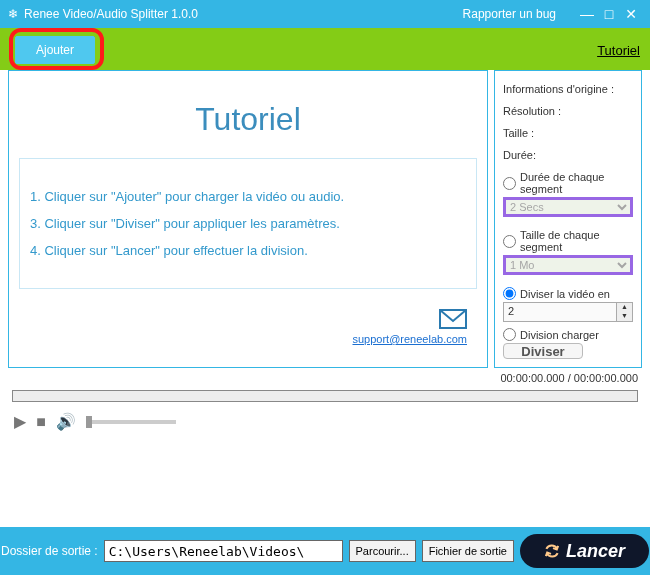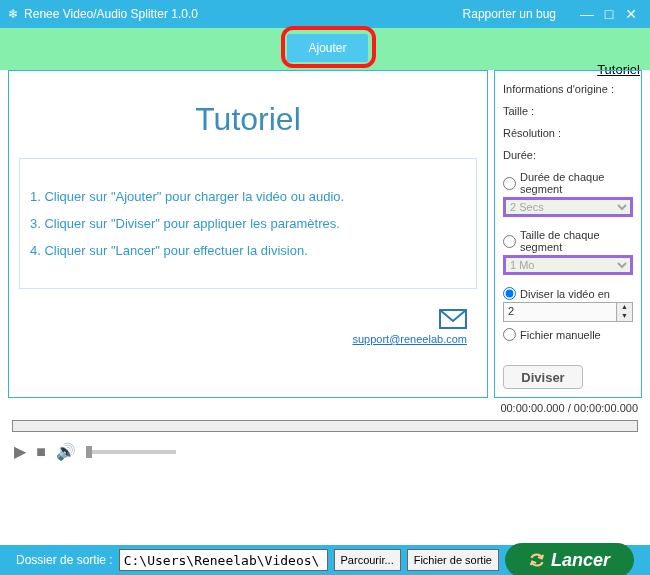--- a/index.html
+++ b/index.html
@@ -3,21 +3,21 @@
 <meta charset="utf-8">
 <style>
   * { box-sizing: border-box; margin: 0; padding: 0; font-family: Arial, sans-serif; }
   body { width: 650px; height: 575px; background: #f0f0f0; overflow: hidden; }
   .app { width: 650px; height: 575px; display: flex; flex-direction: column; background: #fff; }
   .titlebar { background: #34b6e4; color: #fff; display: flex; align-items: center; padding: 0 8px; height: 28px; font-size: 12px; }
   .titlebar .snow { margin-right: 6px; }
   .titlebar .spacer { flex: 1; }
   .titlebar .bug { margin-right: 20px; font-weight: normal; }
   .titlebar .winbtn { width: 22px; text-align: center; cursor: pointer; font-size: 14px; }
-  .toolbar { background: #86efac; display: flex; align-items: center; padding: 6px 10px 4px 15px; height: 42px; flex-direction: column; }
+  .toolbar { background: #84cc16; display: flex; align-items: center; padding: 6px 10px 4px 15px; height: 42px; }
   .add-wrap { position: relative; }
   .add-btn { background: #4fc8ef; color: #fff; border: 1px solid #4fc8ef; font-size: 12px; padding: 6px 20px; cursor: pointer; border-radius: 2px; }
   .add-highlight { position: absolute; left: -6px; top: -8px; width: 95px; height: 42px; border: 4px solid #ff1a1a; border-radius: 12px; pointer-events: none; }
   .toolbar .instr { margin-left: 12px; font-size: 11px; color: #333; }
   .toolbar .tut-link { margin-left: auto; font-size: 13px; color: #000; text-decoration: underline; cursor: pointer; }
   .main { display: flex; gap: 6px; padding: 0 8px; }
   .left-pane { flex: 1; border: 1px solid #34b6e4; padding: 30px 10px 10px 10px; display: flex; flex-direction: column; align-items: center; }
   .tut-title { color: #3b8dbd; font-size: 32px; margin-bottom: 20px; }
   .tut-box { border: 1px solid #c9e7f5; width: 100%; padding: 18px 10px; }
   .tut-step { color: #3399cc; font-size: 13px; margin: 12px 0; }
@@ -26,33 +26,33 @@
   .mail-link { color: #1b6fd1; font-size: 11px; text-decoration: underline; display: block; }
   .right-pane { width: 148px; border: 1px solid #34b6e4; padding: 8px; font-size: 11px; color: #333; }
   .info-line { margin: 4px 0 10px 0; }
   .opt { display: flex; align-items: center; margin: 6px 0 2px 0; }
   .opt input[type=radio] { margin-right: 4px; }
   .sel { width: 100%; font-size: 11px; background:#e8efe1; border:3px solid #6d28d9; height:20px; margin-bottom:6px; }
   .numbox { width: 100%; font-size: 11px; height:20px; margin-bottom:6px; border:1px solid #aaa; background:#fafafa; display:flex; }
   .numbox span { flex:1; padding:2px 4px; }
   .numbox .spin { width:16px; display:flex; flex-direction:column; border-left:1px solid #aaa; }
   .numbox .spin div { flex:1; font-size:7px; text-align:center; line-height:8px; background:#eee; }
-  .divbtn { margin-top:24px; width:80px; height:24px; font-size:13px; font-weight:bold; color:#555; background:#f6f6f6; border:1px solid #bbb; border-radius:4px; cursor:pointer; display:block; }
+  .divbtn { margin-top:2px; width:80px; height:16px; font-size:13px; font-weight:bold; color:#555; background:#f6f6f6; border:1px solid #bbb; border-radius:4px; cursor:pointer; display:block; }
   .time-row { text-align:right; font-size:11px; padding:4px 12px 0 0; color:#333; }
   .seek { padding:6px 12px 4px 12px; }
   .seek-bar { height:12px; border:1px solid #888; background:#eee; }
   .controls { display:flex; align-items:center; padding:6px 14px; gap:10px; }
   .ctrl-ico { color:#777; cursor:pointer; }
   .vol { width:90px; height:4px; background:#ccc; position:relative; }
   .vol::after { content:""; position:absolute; left:0; top:-4px; width:6px; height:12px; background:#999; }
-  .footer { background:#34b6e4; height:30px; display:flex; align-items:center; padding:0 16px; gap:6px; margin-top:auto; }
+  .footer { background:#34b6e4; height:48px; display:flex; align-items:center; padding:0 1px; gap:6px; margin-top:auto; }
   .footer-label { color:#fff; font-size:12px; }
   .path-input { flex:1; height:22px; font-size:13px; font-family: monospace; padding:2px 4px; border:1px solid #666; background:#fff; }
   .small-btn { font-size:11px; height:22px; padding:0 6px; background:#f3f3f3; border:1px solid #666; cursor:pointer; }
-  .launch { background:#15803d; color:#fff; border:none; border-radius:18px; height:34px; padding:0 24px; font-size:18px; font-weight:bold; font-style:italic; cursor:pointer; display:flex; align-items:center; gap:6px; }
+  .launch { background:#0f172a; color:#fff; border:none; border-radius:18px; height:34px; padding:0 24px; font-size:18px; font-weight:bold; font-style:italic; cursor:pointer; display:flex; align-items:center; gap:6px; }
   .launch svg { transform: rotate(20deg); }
 </style>
 </head>
 <body>
 
 <div class="app">
 
   <div class="titlebar">
     <span class="snow">❄</span>
     <span>Renee Video/Audio Splitter 1.0.0</span>
@@ -85,22 +85,22 @@
               <rect x="1" y="1" width="26" height="18"></rect>
               <path d="M1 1 L14 12 L27 1"></path>
             </svg>
         </span>
         <a class="mail-link">support@reneelab.com</a>
       </div>
     </div>
 
     <div class="right-pane">
       <div class="info-line">Informations d'origine :</div>
+      <div class="info-line">Résolution :</div>
       <div class="info-line">Taille :</div>
-      <div class="info-line">Résolution :</div>
       <div class="info-line">Durée:</div>
 
       <label class="opt">
         <input type="radio" name="m" style="">
         <span>Durée de chaque segment</span>
       </label>
       <select class="sel" disabled=""><option>2 Secs</option></select>
 
       <label class="opt">
         <input type="radio" name="m" style="">
@@ -115,21 +115,21 @@
       <div class="numbox">
         <span>2</span>
         <div class="spin">
             <div>▲</div>
             <div>▼</div>
           </div>
       </div>
 
       <label class="opt">
         <input type="radio" name="m" style="">
-        <span>Fichier manuelle</span>
+        <span>Division charger</span>
       </label>
 
       <button class="divbtn">Diviser</button>
     </div>
   </div>
 
   <div class="time-row">00:00:00.000 / 00:00:00.000</div>
   <div class="seek">
     <div class="seek-bar"></div>
   </div>

